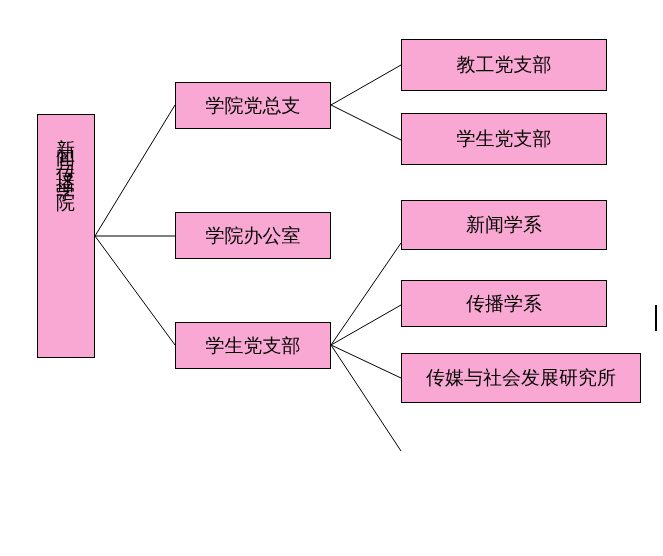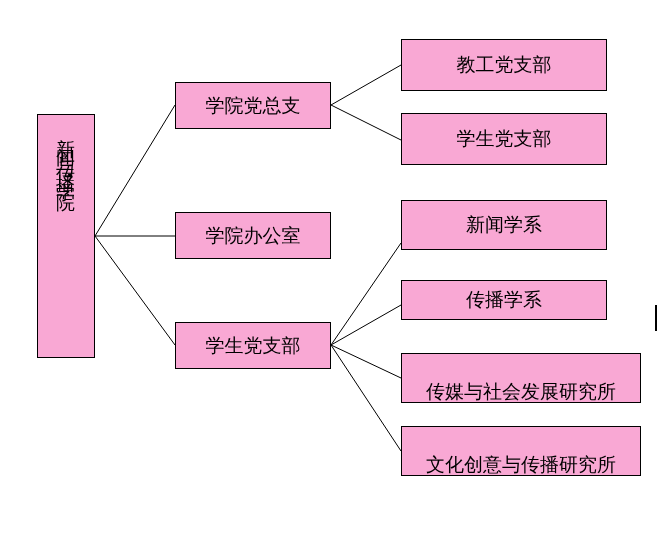--- a/index.html
+++ b/index.html
@@ -72,28 +72,27 @@
 
   
   .node-l3 {
     left: 401px;
     width: 206px;
   }
   .node-l3 .node-label { font-size: 19px; }
   .node-branch-staff   { top: 39px;  height: 52px; }
   .node-branch-student { top: 113px; height: 52px; }
   .node-dept-news      { top: 200px; height: 50px; }
-  .node-dept-comm      { top: 280px; height: 40px; }
+  .node-dept-comm      { top: 280px; height: 47px; }
 
   
   .node-l3w {
     left: 401px;
     width: 240px;
     height: 50px;
-    align-items: flex-end;
   }
   .node-l3w .node-label { font-size: 19px; }
   .node-inst-media   { top: 353px; }
   .node-inst-culture { top: 426px; }
 
   
   .edge-fragment {
     position: absolute;
     left: 655px;
     top: 305px;
@@ -147,19 +146,16 @@
 
   <div class="node node-l3 node-dept-news">
     <span class="node-label">新闻学系</span>
   </div>
   <div class="node node-l3 node-dept-comm">
     <span class="node-label">传播学系</span>
   </div>
   <div class="node node-l3w node-inst-media">
     <span class="node-label">传媒与社会发展研究所</span>
   </div>
-  <div class="node node-l3w node-inst-culture">
-    <span class="node-label">文化创意与传播研究所</span>
-  </div>
 
   <div class="edge-fragment"></div>
 
 </div>
 
 </body></html>

